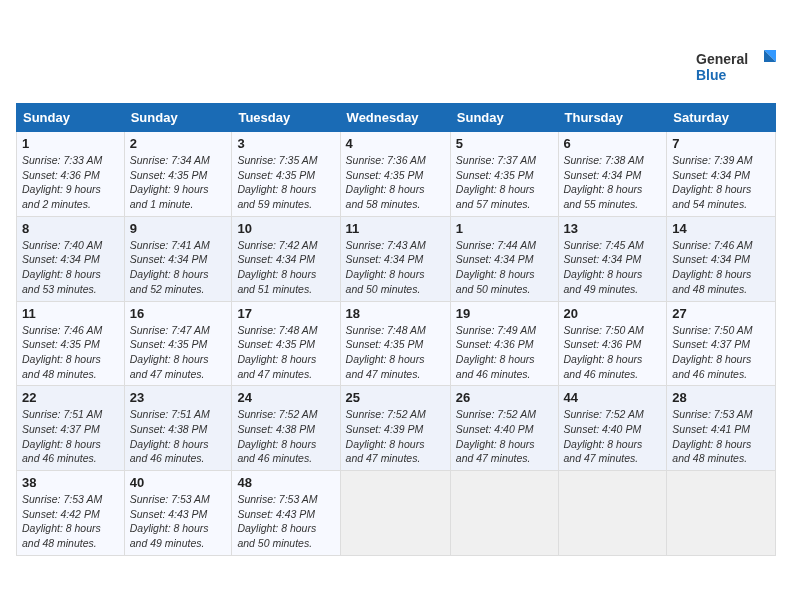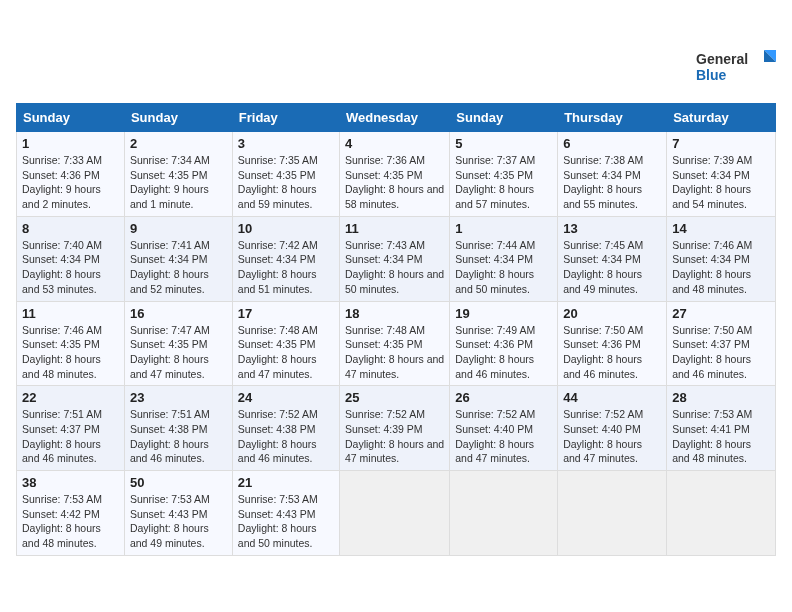--- a/index.html
+++ b/index.html
@@ -68,20 +68,21 @@
       font-size: 13px;
       font-weight: bold;
       color: #222;
       display: block;
       margin-bottom: 2px;
     }
     .day-detail {
       font-size: 10.5px;
       color: #333;
       line-height: 1.4;
+      font-style: italic;
     }
     td.empty {
       background: #f0f0f0 !important;
     }
   </style>
 </head>
 <body>
 
 <div class="header">
   <div class="logo">
@@ -96,21 +97,21 @@
     <h1></h1>
     <h2></h2>
   </div>
 </div>
 
 <table class="calendar">
   <thead>
     <tr id="header-row">
         <th>Sunday</th>
         <th>Sunday</th>
-        <th>Friday</th>
+        <th>Tuesday</th>
         <th>Wednesday</th>
         <th>Sunday</th>
         <th>Thursday</th>
         <th>Saturday</th>
       </tr>
   </thead>
   <tbody id="calendar-body">
       <tr>
         <td>
           <span class="day-num">1</span>
@@ -230,25 +231,25 @@
           <span class="day-num">28</span>
           <div class="day-detail">Sunrise: 7:53 AM<br>Sunset: 4:41 PM<br>Daylight: 8 hours and 48 minutes.</div>
         </td>
       </tr>
       <tr>
         <td>
           <span class="day-num">38</span>
           <div class="day-detail">Sunrise: 7:53 AM<br>Sunset: 4:42 PM<br>Daylight: 8 hours and 48 minutes.</div>
         </td>
         <td>
-          <span class="day-num">50</span>
+          <span class="day-num">40</span>
           <div class="day-detail">Sunrise: 7:53 AM<br>Sunset: 4:43 PM<br>Daylight: 8 hours and 49 minutes.</div>
         </td>
         <td>
-          <span class="day-num">21</span>
+          <span class="day-num">48</span>
           <div class="day-detail">Sunrise: 7:53 AM<br>Sunset: 4:43 PM<br>Daylight: 8 hours and 50 minutes.</div>
         </td>
         <td class="empty"></td>
         <td class="empty"></td>
         <td class="empty"></td>
         <td class="empty"></td>
       </tr>
     </tbody>
 </table>
 

